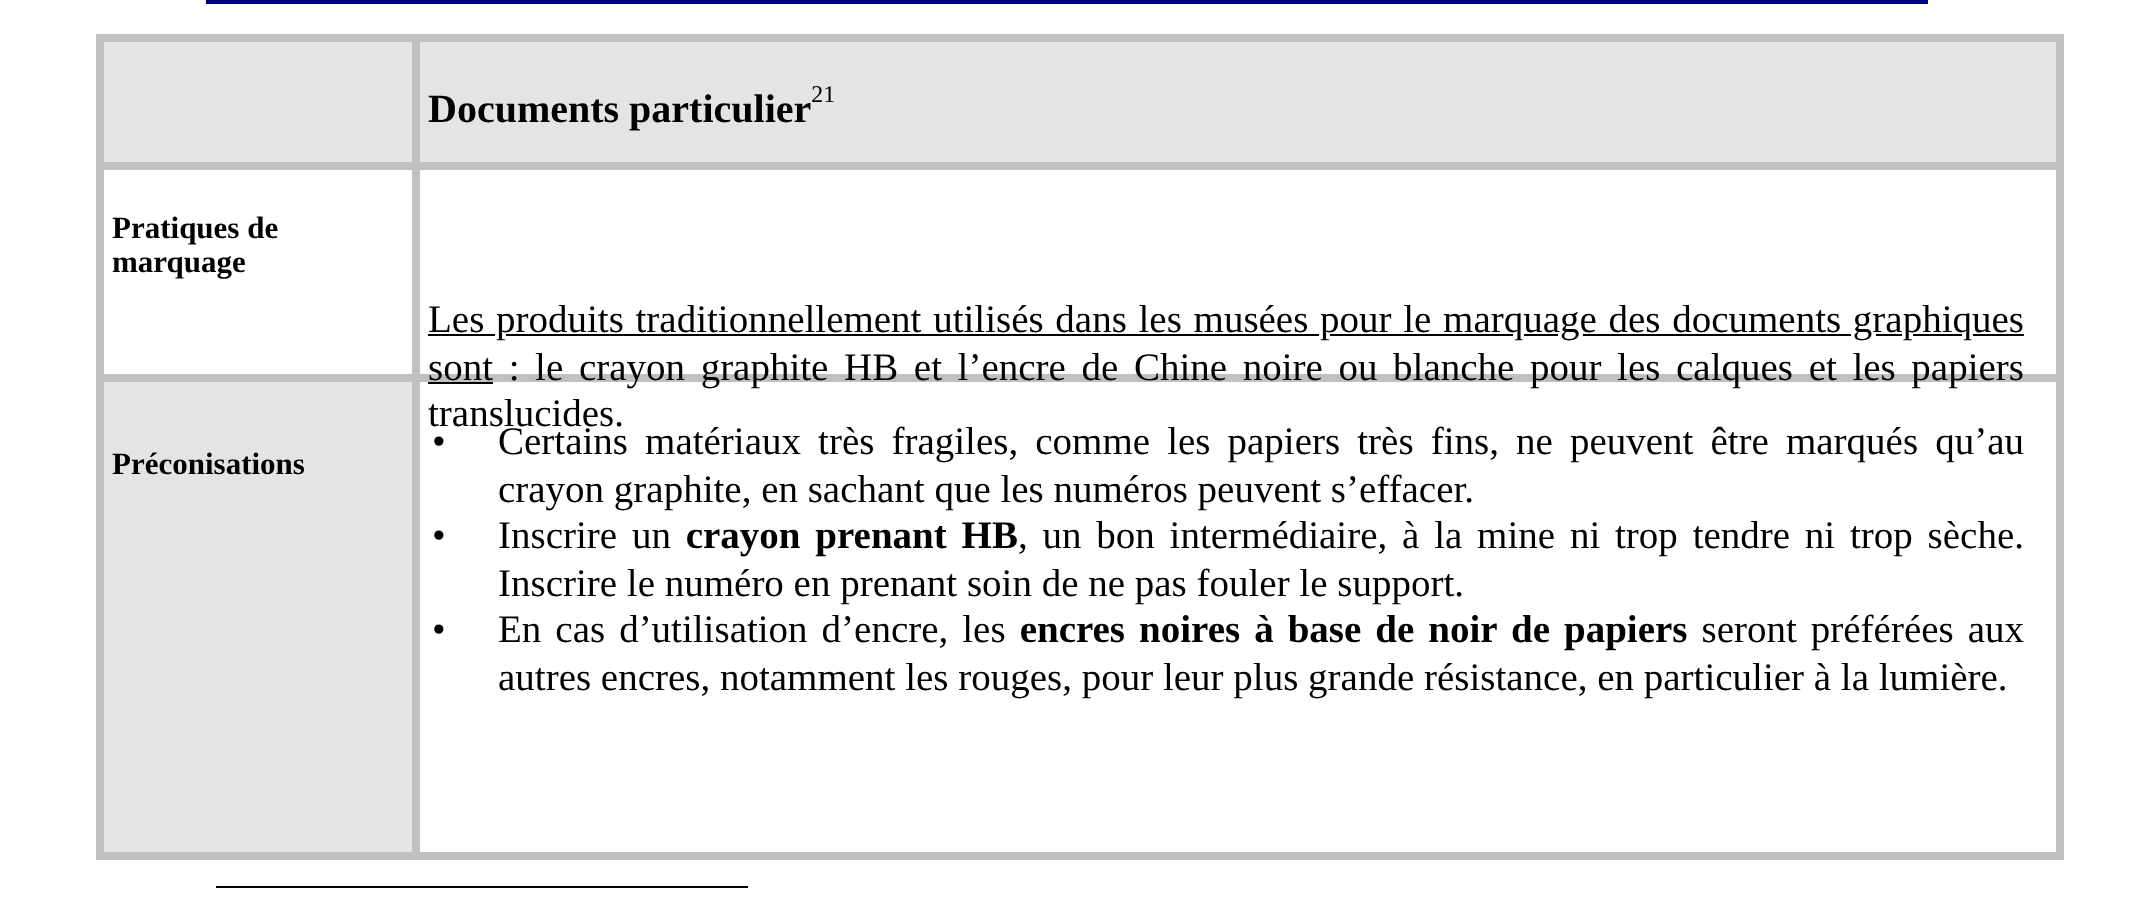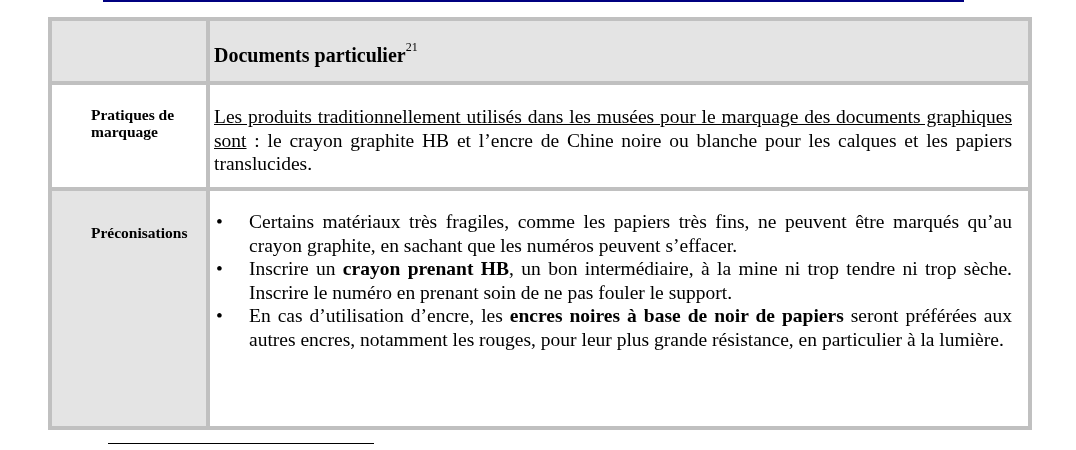--- a/index.html
+++ b/index.html
@@ -7,22 +7,22 @@
          font-family:"Liberation Serif","DejaVu Serif",serif; color:#000; }
   .top-rule { position:absolute; left:103px; top:0; width:861px; height:2px; background:#000080; }
   .tbl { position:absolute; left:48px; top:17px; width:984px; height:413px;
          box-sizing:border-box; border:4px solid #c0c0c0; }
   .vdiv { position:absolute; left:206px; top:17px; width:4px; height:413px; background:#c0c0c0; }
   .hdiv { position:absolute; left:48px; width:984px; height:4px; background:#c0c0c0; }
   .cell { position:absolute; box-sizing:border-box; }
   .gray { background:#e4e4e4; }
   .hdr-label { position:absolute; left:214px; top:44px; font-size:20px; font-weight:bold; }
   .hdr-label sup { font-size:12px; font-weight:normal; vertical-align:top; position:relative; top:-4px; }
-  .row-label { position:absolute; left:56px; font-size:15.5px; font-weight:bold; line-height:17px;margin-left:35px; }
-  .para { position:absolute; left:214px; width:798px; font-size:19.5px; line-height:23.5px; text-align:justify; }
+  .row-label { position:absolute; left:56px; font-size:15.5px; font-weight:bold; line-height:17px; }
+  .para { position:absolute; left:214px; width:798px; font-size:19.5px; line-height:23.5px; text-align:justify;margin-top:44px; }
   .para u { text-decoration:underline; }
   ul.bullets { position:absolute; left:214px; top:210px; width:798px; margin:0; padding:0; list-style:none;
                font-size:19.5px; line-height:23.5px; }
   ul.bullets li { position:relative; padding-left:35px; text-align:justify; }
   ul.bullets li .dot { position:absolute; left:2px; top:0; }
   .foot-rule { position:absolute; left:108px; top:443px; width:266px; height:1px; background:#000; }
 </style>
 </head>
 <body>
 

